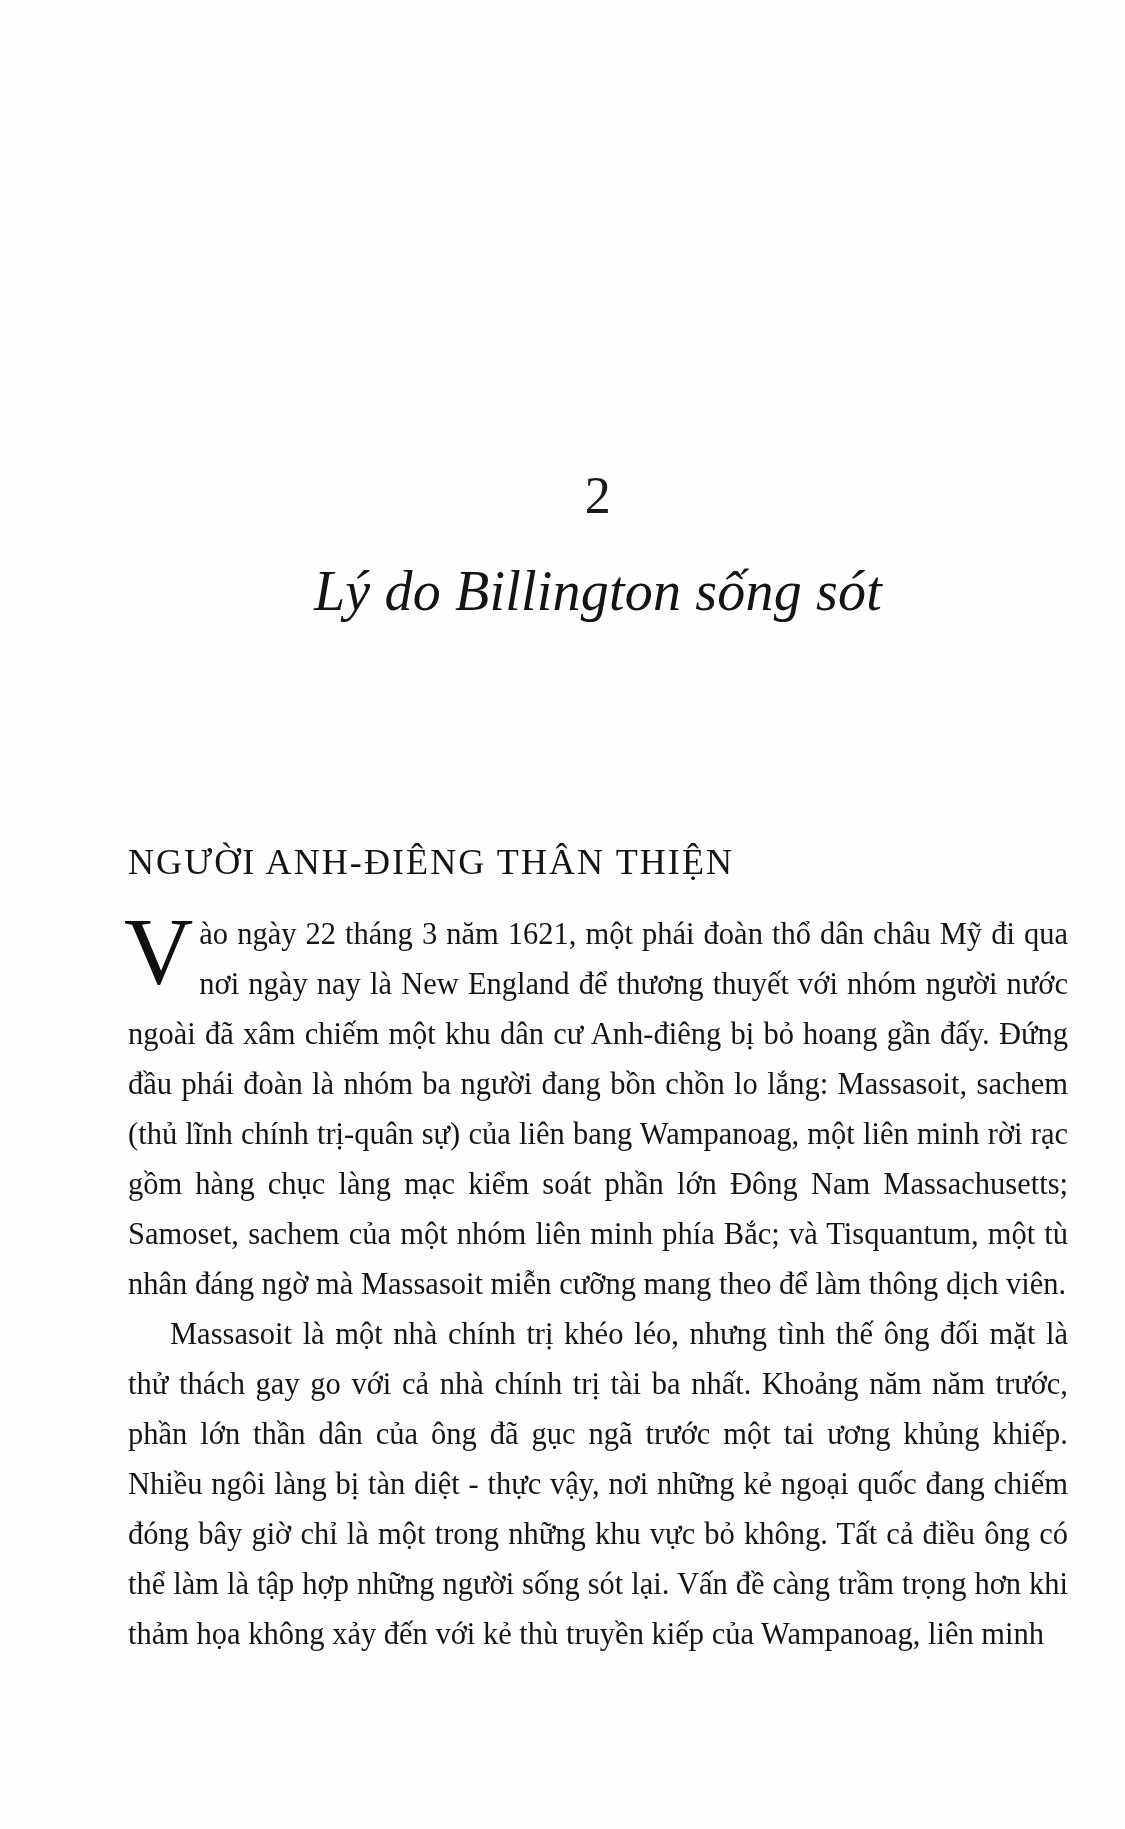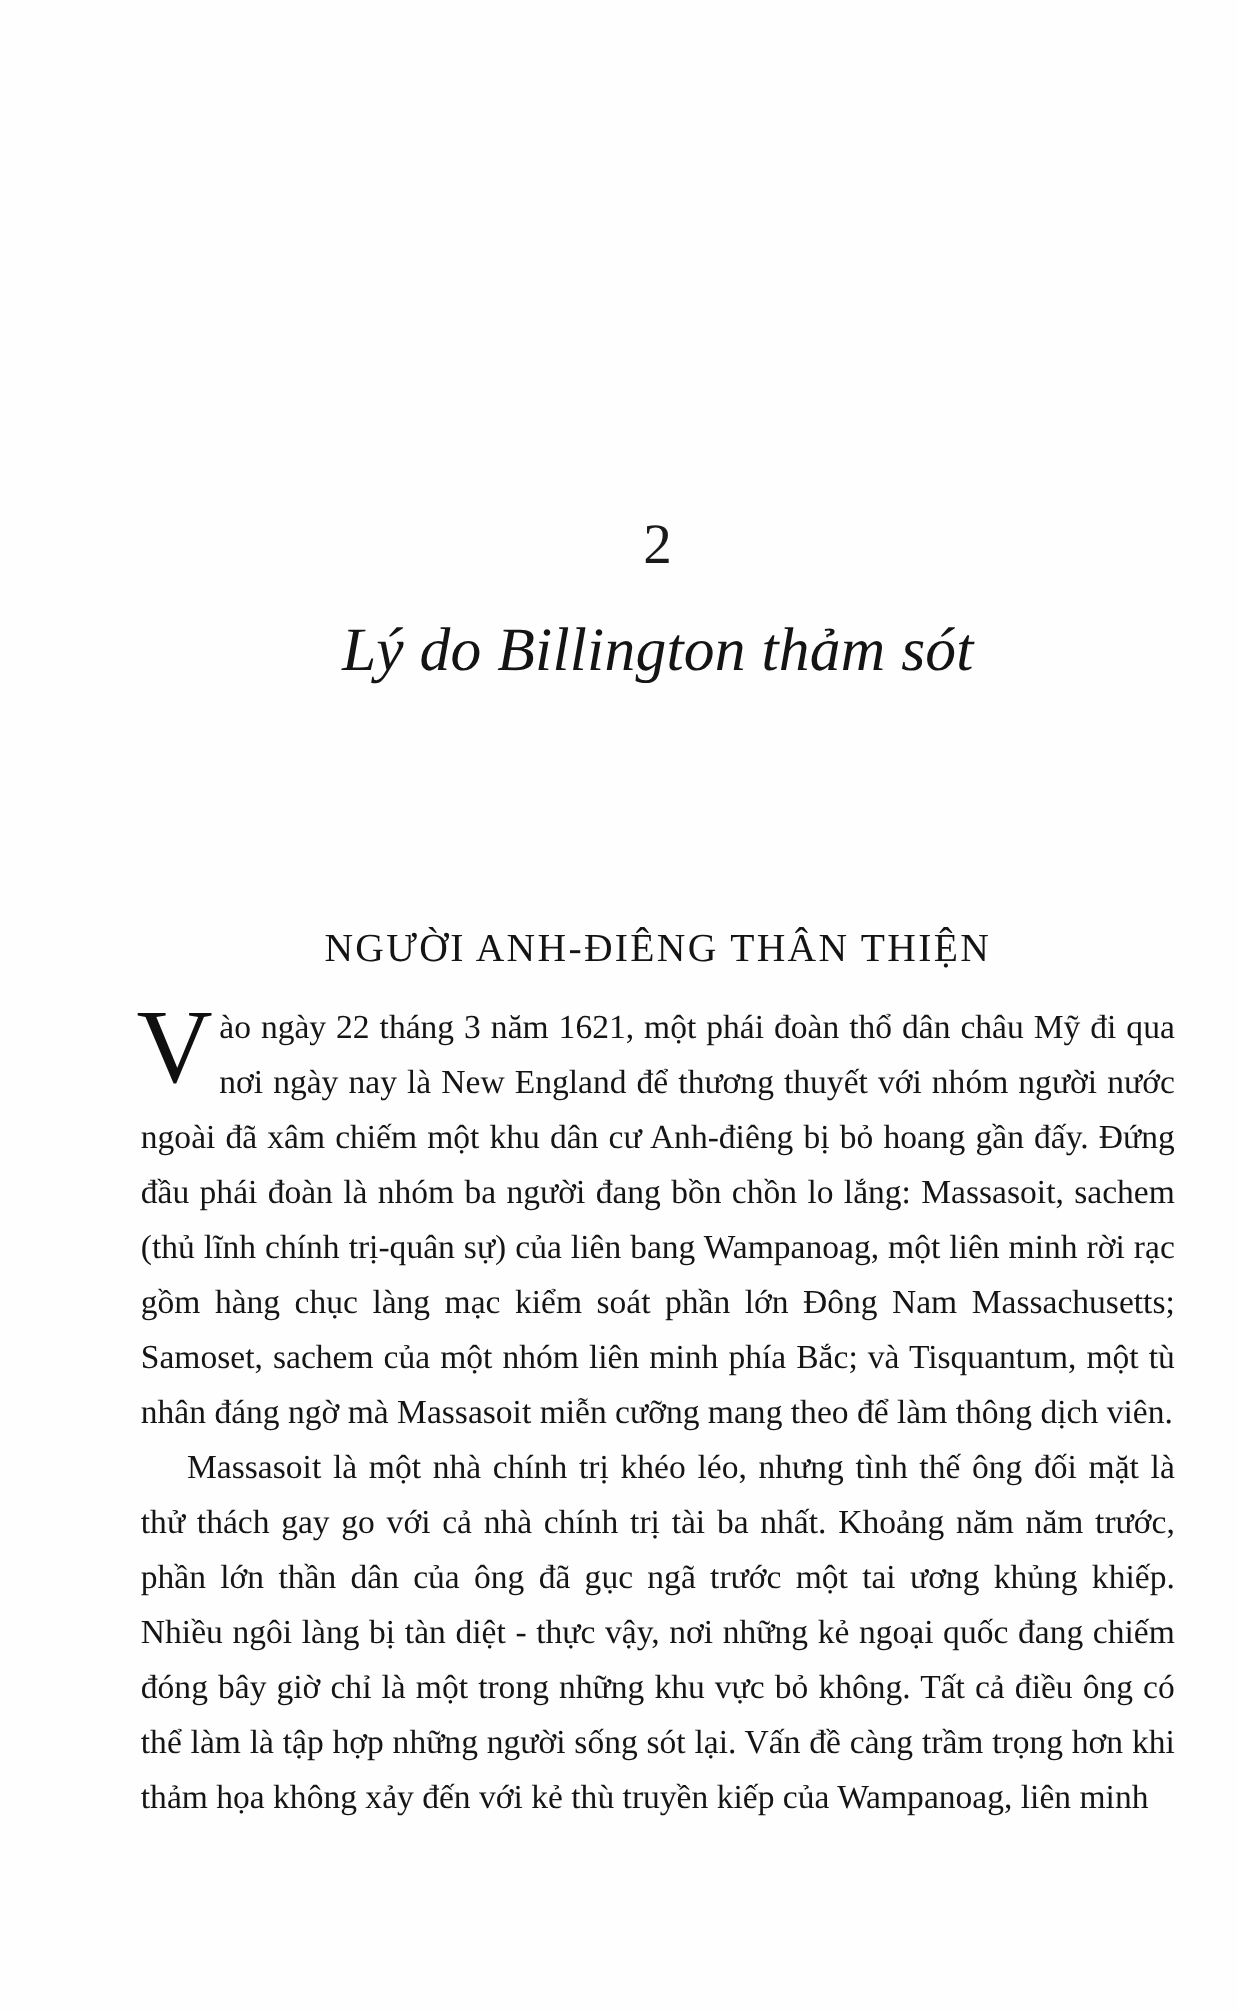--- a/index.html
+++ b/index.html
@@ -42,21 +42,20 @@
     text-align: center;
     font-style: italic;
     font-size: 56px;
     font-family: "Liberation Serif", serif;
     color: #141414;
     margin-top: 38px;
     line-height: 1.12;
     letter-spacing: 0.2px;
   }
   .section-heading {
-    text-align: center;
     font-size: 36px;
     font-family: "Liberation Serif", serif;
     color: #141414;
     margin-top: 218px;
     letter-spacing: 2.1px;
     text-transform: uppercase;
     font-weight: normal;
   }
   .body-text {
     margin-top: 26px;
@@ -94,21 +93,21 @@
   }
 </style>
 </head>
 <body>
 
 <div class="page">
   <div class="content">
 
     <div class="chapter-number">2</div>
 
-    <div class="chapter-title">Lý do Billington thảm sót</div>
+    <div class="chapter-title">Lý do Billington sống sót</div>
 
     <div class="section-heading">NGƯỜI ANH-ĐIÊNG THÂN THIỆN</div>
 
     <div class="body-text">
       <p class="para first-para dropcap-wrap"><span class="dropcap">V</span><span>ào ngày 22 tháng 3 năm 1621, một phái đoàn thổ dân châu Mỹ đi qua nơi ngày nay là New England để thương thuyết với nhóm người nước ngoài đã xâm chiếm một khu dân cư Anh-điêng bị bỏ hoang gần đấy. Đứng đầu phái đoàn là nhóm ba người đang bồn chồn lo lắng: Massasoit, sachem (thủ lĩnh chính trị-quân sự) của liên bang Wampanoag, một liên minh rời rạc gồm hàng chục làng mạc kiểm soát phần lớn Đông Nam Massachusetts; Samoset, sachem của một nhóm liên minh phía Bắc; và Tisquantum, một tù nhân đáng ngờ mà Massasoit miễn cưỡng mang theo để làm thông dịch viên.</span></p>
       <p class="para"><span>Massasoit là một nhà chính trị khéo léo, nhưng tình thế ông đối mặt là thử thách gay go với cả nhà chính trị tài ba nhất. Khoảng năm năm trước, phần lớn thần dân của ông đã gục ngã trước một tai ương khủng khiếp. Nhiều ngôi làng bị tàn diệt - thực vậy, nơi những kẻ ngoại quốc đang chiếm đóng bây giờ chỉ là một trong những khu vực bỏ không. Tất cả điều ông có thể làm là tập hợp những người sống sót lại. Vấn đề càng trầm trọng hơn khi thảm họa không xảy đến với kẻ thù truyền kiếp của Wampanoag, liên minh</span></p>
     </div>
 
   </div>
 </div>

